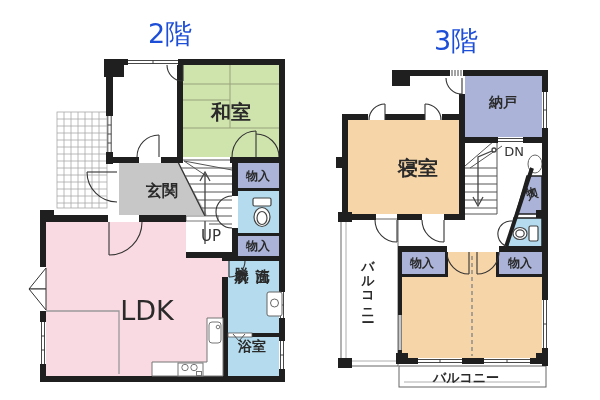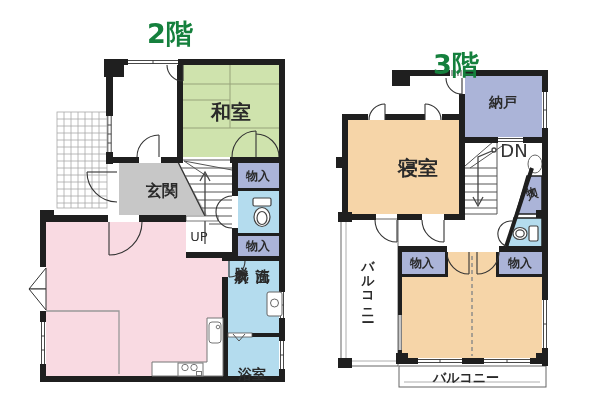--- a/index.html
+++ b/index.html
@@ -1,21 +1,21 @@
 <!DOCTYPE html>
 <html><head>
 <meta charset="utf-8">
 <style>
   html,body{margin:0;padding:0;background:#fff;}
   #stage{position:relative;width:600px;height:400px;background:#ffffff;overflow:hidden;
          font-family:"DejaVu Sans","Liberation Sans",sans-serif;}
   #plan-svg{position:absolute;left:0;top:0;}
   .lbl{position:absolute;color:#2a2a2a;white-space:nowrap;transform:translate(-50%,-50%);
        font-weight:600;line-height:1;}
-  .title{font-weight:700;color:#15803d;}
+  .title{font-weight:400;color:#1d4ed8;}
   .vlbl{position:absolute;color:#2a2a2a;writing-mode:vertical-rl;text-orientation:upright;
         font-weight:600;transform:translate(-50%,0);letter-spacing:2px;line-height:1;}
   .latin{font-weight:500;letter-spacing:0;}
 </style>
 </head>
 <body>
 
 <div id="stage">
 
 <svg id="plan-svg" width="600" height="400" viewBox="0 0 600 400">
@@ -258,33 +258,34 @@
 
     <g fill="#fff" stroke="#444" stroke-width="1.2">
       <rect x="529" y="226" width="9" height="15" rx="1.5"></rect>
       <ellipse cx="520" cy="233.5" rx="7" ry="6"></ellipse>
       <ellipse cx="520" cy="233.5" rx="4.2" ry="3.6"></ellipse>
     </g>
   </g>
 </svg>
 
 <div class="lbl title" style="left:170px;top:33px;font-size:27px;">2階</div>
-<div class="lbl title" style="left:456px;top:40px;font-size:27px;margin-top:24px;">3階</div>
+<div class="lbl title" style="left:456px;top:40px;font-size:27px;">3階</div>
 
 <div class="lbl" style="left:231px;top:112px;font-size:20px;text-align:center;">和室</div>
 <div class="lbl" style="left:162px;top:191px;font-size:16px;text-align:center;">玄関</div>
 <div class="lbl" style="left:258px;top:176px;font-size:12px;">物入</div>
 <div class="lbl" style="left:258px;top:246px;font-size:12px;">物入</div>
-<div class="lbl latin" style="left:199px;top:236px;font-size:13px;color:#333;">UP</div>
+<div class="lbl latin" style="left:147px;top:310px;font-size:27px;font-weight:500;">LDK</div>
+<div class="lbl latin" style="left:211px;top:236px;font-size:15px;color:#333;">UP</div>
 <div class="vlbl" style="left:263px;top:258px;font-size:14px;letter-spacing:1px;">洗面</div>
 <div class="vlbl" style="left:242px;top:256px;font-size:14px;letter-spacing:1px;">脱衣所</div>
-<div class="lbl" style="left:252px;top:374px;font-size:14px;">浴室</div>
+<div class="lbl" style="left:252px;top:346px;font-size:14px;">浴室</div>
 
 <div class="lbl" style="left:503px;top:102px;font-size:14px;">納戸</div>
 <div class="lbl" style="left:418px;top:168px;font-size:20px;text-align:center;">寝室</div>
-<div class="lbl latin" style="left:514px;top:151px;font-size:18px;color:#333;text-align:center;">DN</div>
+<div class="lbl latin" style="left:514px;top:151px;font-size:13px;color:#333;text-align:center;">DN</div>
 <div class="vlbl" style="left:527px;top:178px;font-size:11px;transform:translate(-50%,0) rotate(-18deg);">物入</div>
 <div class="lbl" style="left:422px;top:263px;font-size:12px;">物入</div>
 <div class="lbl" style="left:520px;top:263px;font-size:12px;">物入</div>
 <div class="vlbl" style="left:368px;top:252px;font-size:13px;letter-spacing:1px;">バルコニー</div>
 <div class="lbl" style="left:466px;top:377px;font-size:13px;">バルコニー</div>
 
 </div>
 
 </body></html>

